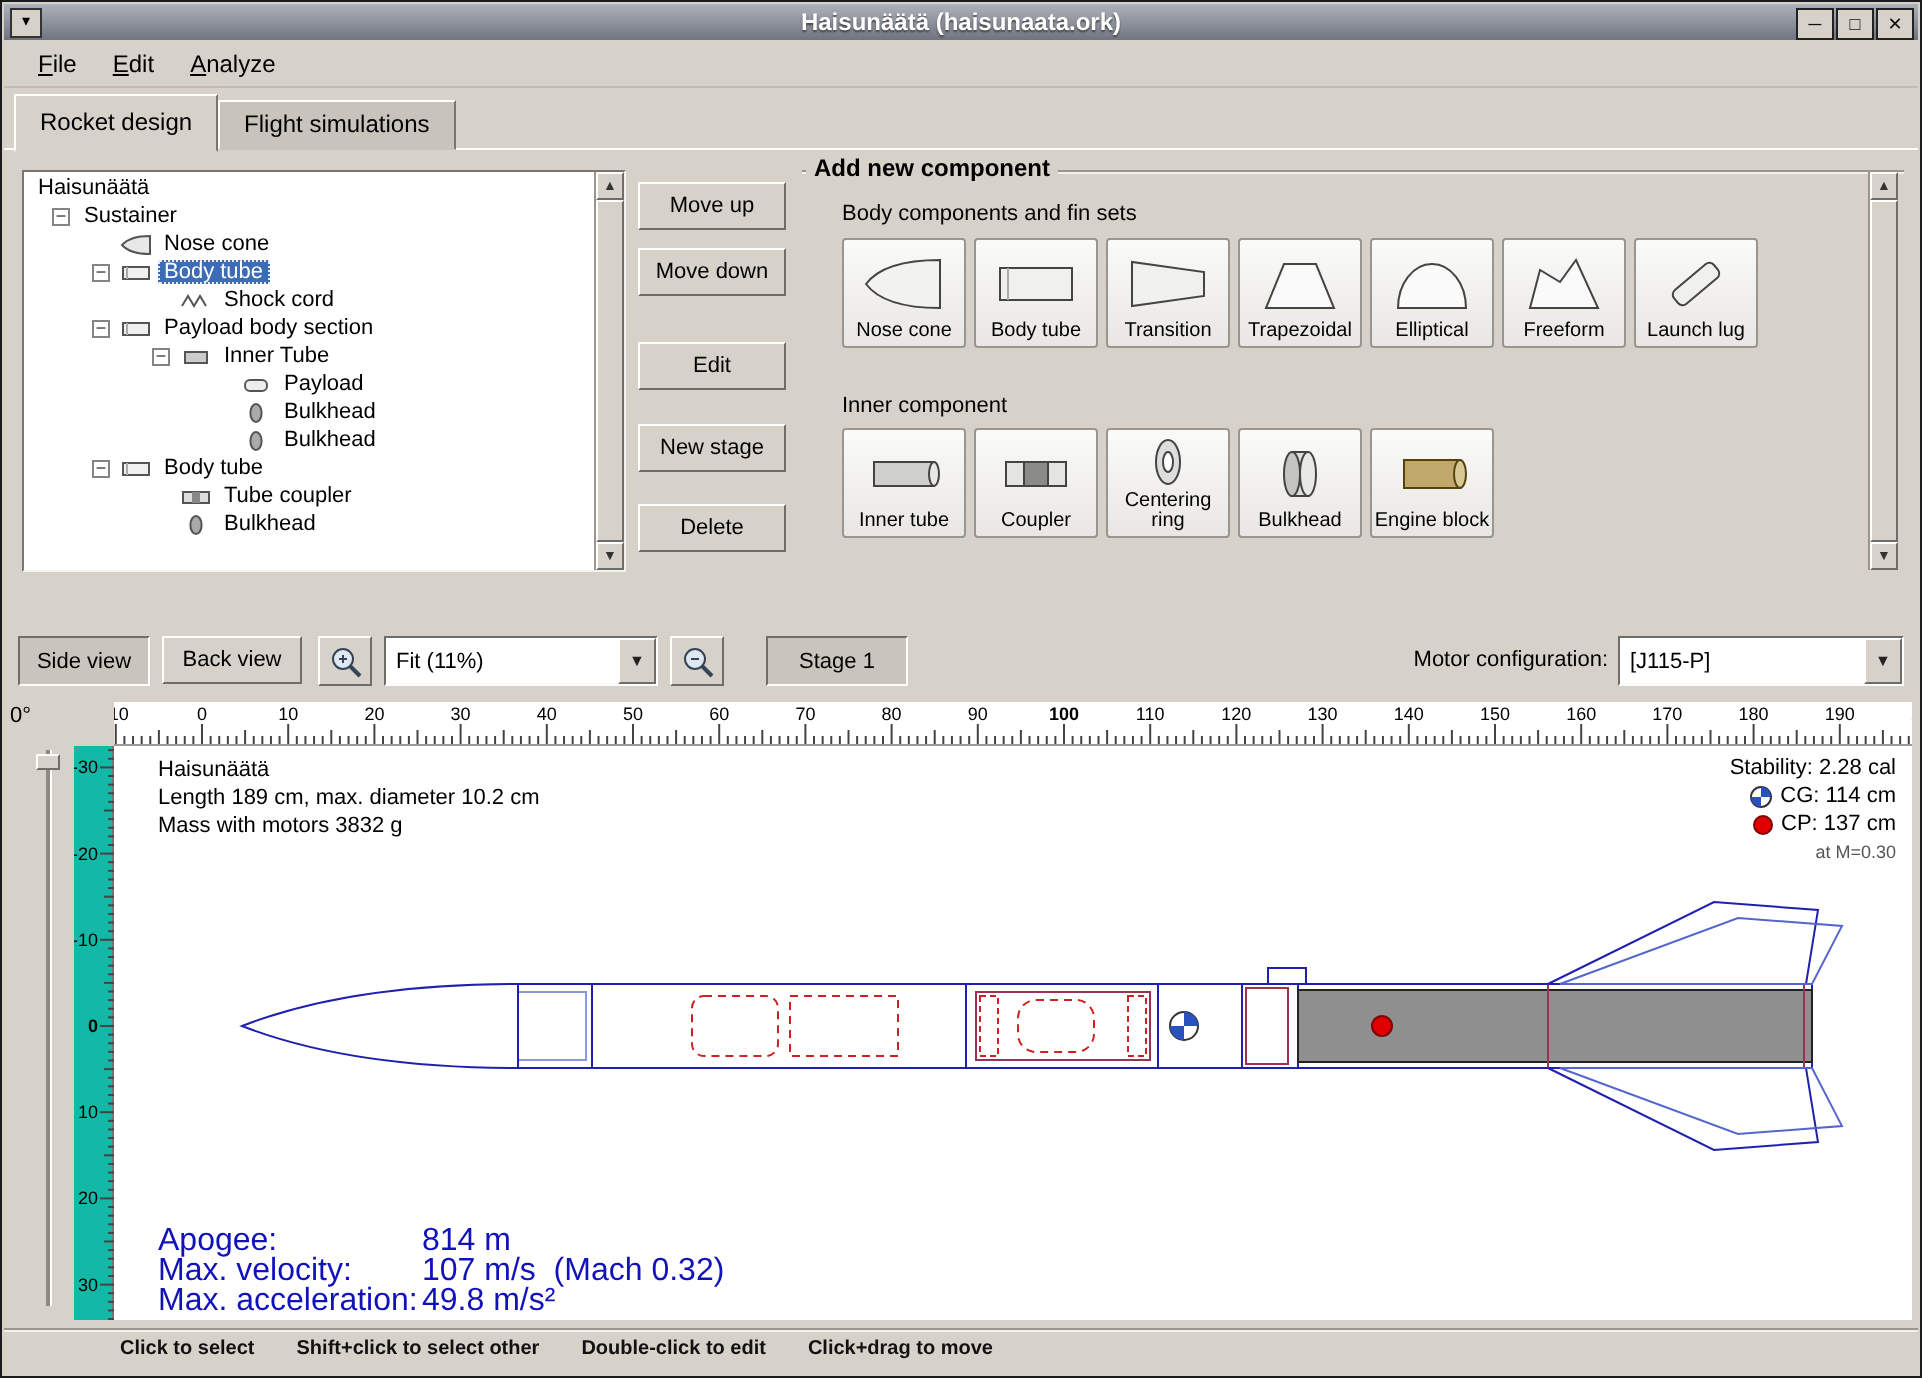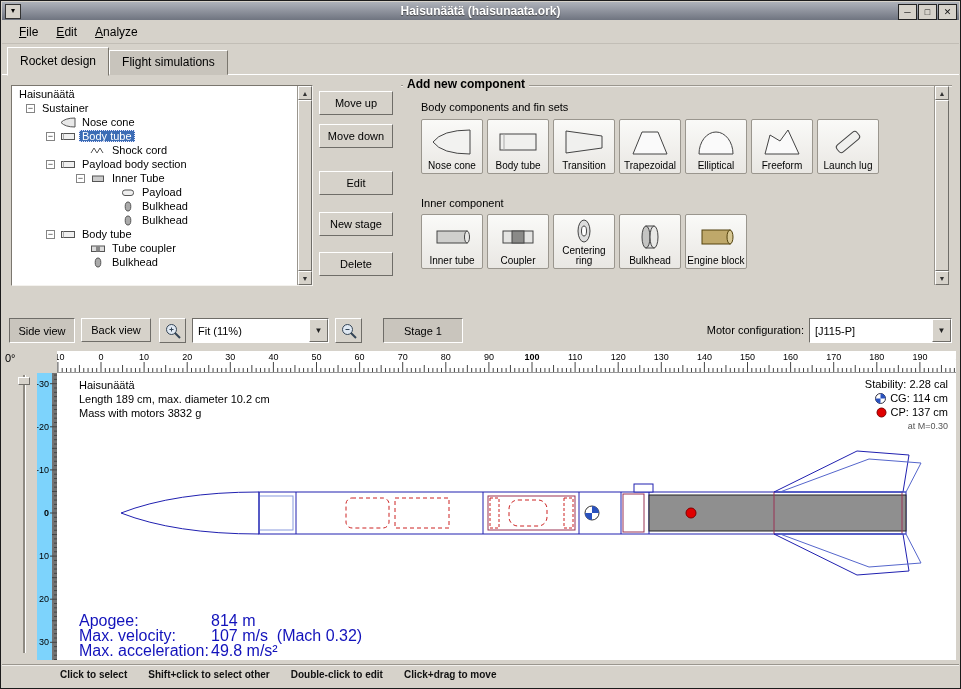--- a/index.html
+++ b/index.html
@@ -76,22 +76,22 @@
   
   .rot-label{position:absolute;left:4px;top:351px;font-size:11px;}
   .rot-slider{position:absolute;left:17px;top:374px;width:12px;height:278px;}
   .rot-track{position:absolute;left:5px;top:0;bottom:0;width:2px;background:#8e8a82;border-right:1px solid #fff;}
   .rot-handle{position:absolute;left:0;top:2px;width:12px;height:8px;background:#d6d2ca;
               border:1px solid;border-color:#fff #6f6d68 #6f6d68 #fff;box-sizing:border-box;}
   .ruler-corner{position:absolute;left:36px;top:350px;width:20px;height:20px;background:#fff;
                 font-size:9px;display:grid;place-items:center;border-bottom:1px solid #999;box-sizing:border-box;margin-top:48px;}
   .hruler{position:absolute;left:56px;top:350px;width:899px;height:22px;background:#fff;
           border-bottom:1px solid #999;box-sizing:border-box;}
-  .vruler{position:absolute;left:36px;top:372px;width:20px;height:287px;background:#7dd3fc;
-          border-right:5px solid #737373;box-sizing:border-box;}
+  .vruler{position:absolute;left:36px;top:372px;width:20px;height:287px;background:#14b8a6;
+          border-right:1px solid #737373;box-sizing:border-box;}
   .canvas{position:absolute;left:56px;top:372px;width:899px;height:287px;background:#fff;overflow:hidden;}
   .rocket-info{position:absolute;left:22px;top:5px;font-size:11px;line-height:14px;}
   .legend{position:absolute;right:8px;top:4px;font-size:11px;line-height:14px;text-align:right;}
   .legend-row{display:flex;justify-content:flex-end;align-items:center;gap:4px;}
   .legend-mach{font-size:9px;color:#555;}
   .flight-stats{position:absolute;left:22px;top:240px;font-size:16px;line-height:15px;color:#1212bb;}
   .fl-label{display:inline-block;width:132px;}
   .fl-value{white-space:pre;}
 
   
@@ -392,21 +392,21 @@
     <span class="combo-text">Fit (11%)</span>
     <span class="combo-arrow">▼</span>
   </div>
   <div class="btn" style="left:334px;top:317px;width:27px;height:25px">
     <svg width="18" height="18">
         <circle cx="7.5" cy="7.5" r="5" fill="#dfe8f2" stroke="#345"></circle>
         <line x1="11" y1="11" x2="16" y2="16" stroke="#345" stroke-width="2"></line>
         <path d="M5.5,7.5 h4" stroke="#345"></path>
       </svg>
   </div>
-  <div class="btn pressed" style="left:382px;top:317px;width:80px;height:25px">Stage 1</div>
+  <div class="btn pressed" style="left:382px;top:317px;width:71px;height:25px">Stage 1</div>
   <span class="motor-label" style="left:688px;top:323px;width:115px">Motor configuration:</span>
   <div class="combo" style="left:808px;top:317px;width:143px">
     <span class="combo-text">[J115-P]</span>
     <span class="combo-arrow">▼</span>
   </div>
 
   <span class="rot-label">0°</span>
   <div class="rot-slider">
     <div class="rot-track"></div>
     <div class="rot-handle"></div>

